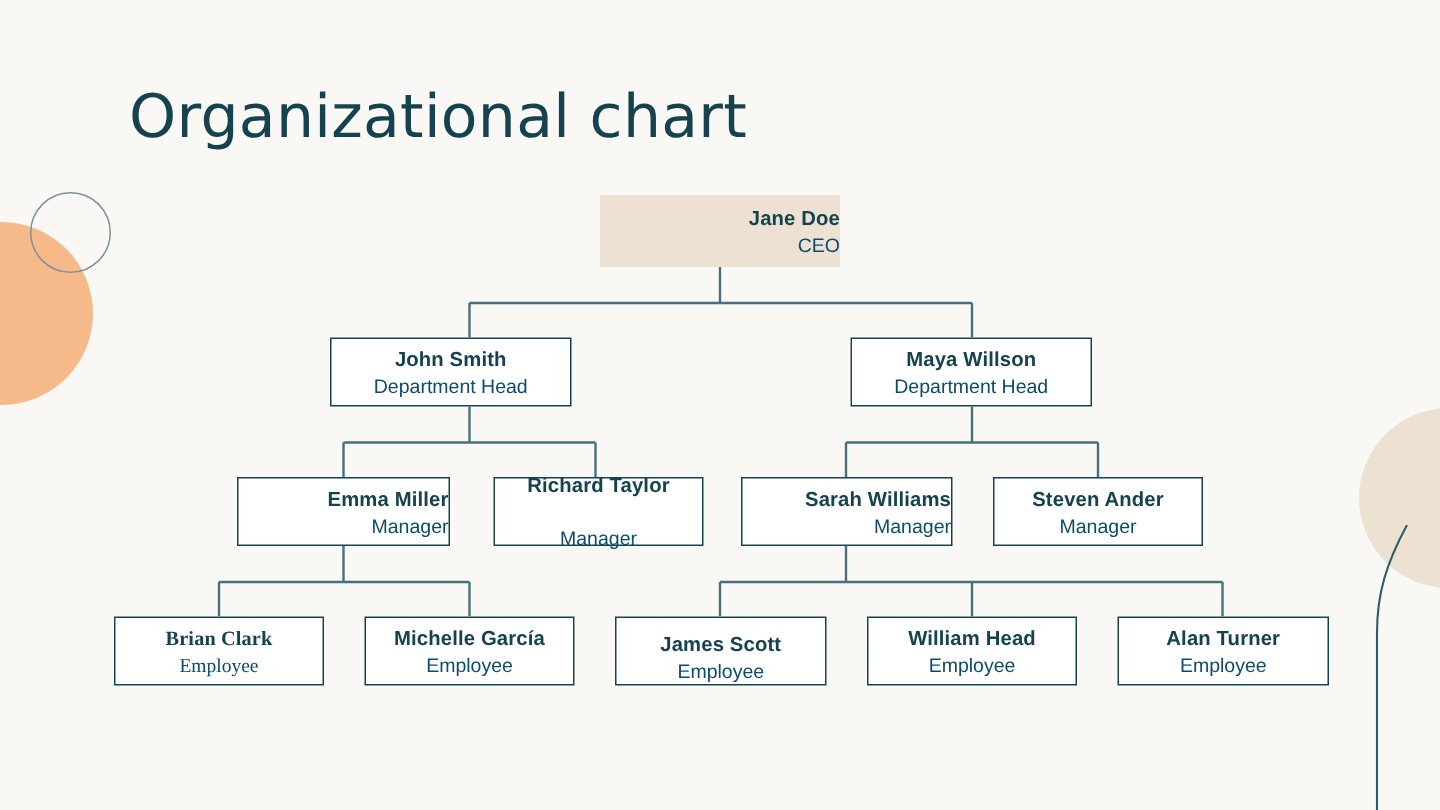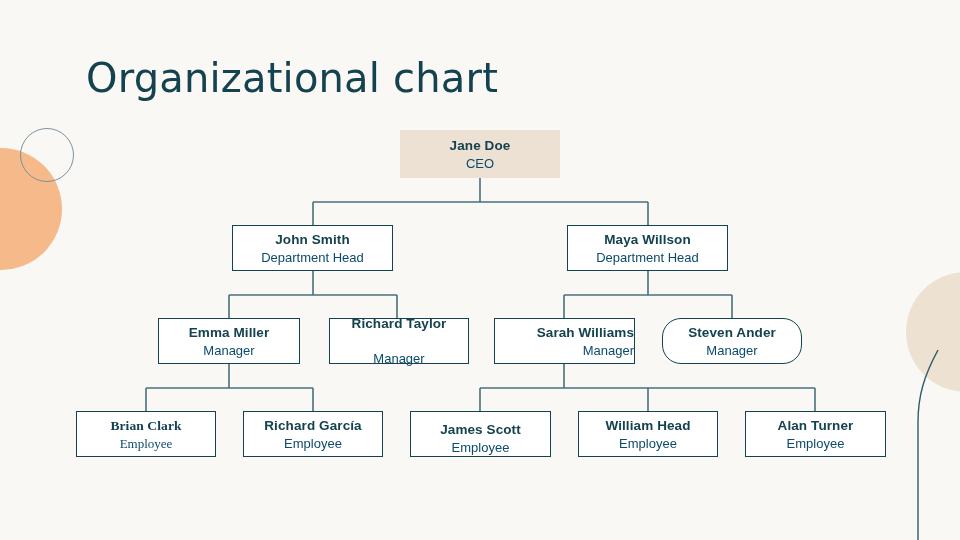--- a/index.html
+++ b/index.html
@@ -99,20 +99,21 @@
     flex-direction: column;
     align-items: center;
     justify-content: center;
     background: #ffffff;
     border: 1.6px solid #14424f;
     text-align: center;
   }
   .node.root {
     background: #ece1d2;
     border: none;
+    align-items: flex-end;
   }
   .node .node-name {
     font-size: 13.5px;
     font-weight: bold;
     color: #14424f;
     line-height: 17px;
     letter-spacing: 0.1px;
     white-space: nowrap;
   }
   .node .node-role {
@@ -167,52 +168,52 @@
     <line x1="480" y1="388" x2="480" y2="411"></line>
     <line x1="648" y1="388" x2="648" y2="411"></line>
     <line x1="815" y1="388" x2="815" y2="411"></line>
   </svg>
 
   <div class="node root" style="left:400px; top:130px; width:160px; height:48px;">
     <div class="node-name">Jane Doe</div>
     <div class="node-role">CEO</div>
   </div>
 
-  <div class="node" style="left:232px; top:225px; width:161px; height:46px;">
+  <div class="node" style="left:220px; top:225px; width:161px; height:46px;">
     <div class="node-name">John Smith</div>
     <div class="node-role">Department Head</div>
   </div>
   <div class="node" style="left:567px; top:225px; width:161px; height:46px;">
     <div class="node-name">Maya Willson</div>
     <div class="node-role">Department Head</div>
   </div>
 
-  <div class="node" style="left:158px; top:318px; width:142px; height:46px;">
+  <div class="node" style="left:158px; top:318px; width:142px; height:46px;align-items:flex-end;">
     <div class="node-name">Emma Miller</div>
     <div class="node-role">Manager</div>
   </div>
   <div class="node" style="left:329px; top:318px; width:140px; height:46px;gap:17px;">
     <div class="node-name">Richard Taylor</div>
     <div class="node-role">Manager</div>
   </div>
   <div class="node" style="left:494px; top:318px; width:141px; height:46px;align-items:flex-end;">
     <div class="node-name">Sarah Williams</div>
     <div class="node-role">Manager</div>
   </div>
-  <div class="node" style="left:662px; top:318px; width:140px; height:46px;border-radius:19px;">
+  <div class="node" style="left:662px; top:318px; width:140px; height:46px;">
     <div class="node-name">Steven Ander</div>
     <div class="node-role">Manager</div>
   </div>
 
   <div class="node" style="left:76px; top:411px; width:140px; height:46px;font-family:Liberation Serif, serif;">
     <div class="node-name">Brian Clark</div>
     <div class="node-role">Employee</div>
   </div>
   <div class="node" style="left:243px; top:411px; width:140px; height:46px;">
-    <div class="node-name">Richard García</div>
+    <div class="node-name">Michelle García</div>
     <div class="node-role">Employee</div>
   </div>
   <div class="node" style="left:410px; top:411px; width:141px; height:46px;justify-content:flex-end;">
     <div class="node-name">James Scott</div>
     <div class="node-role">Employee</div>
   </div>
   <div class="node" style="left:578px; top:411px; width:140px; height:46px;">
     <div class="node-name">William Head</div>
     <div class="node-role">Employee</div>
   </div>

